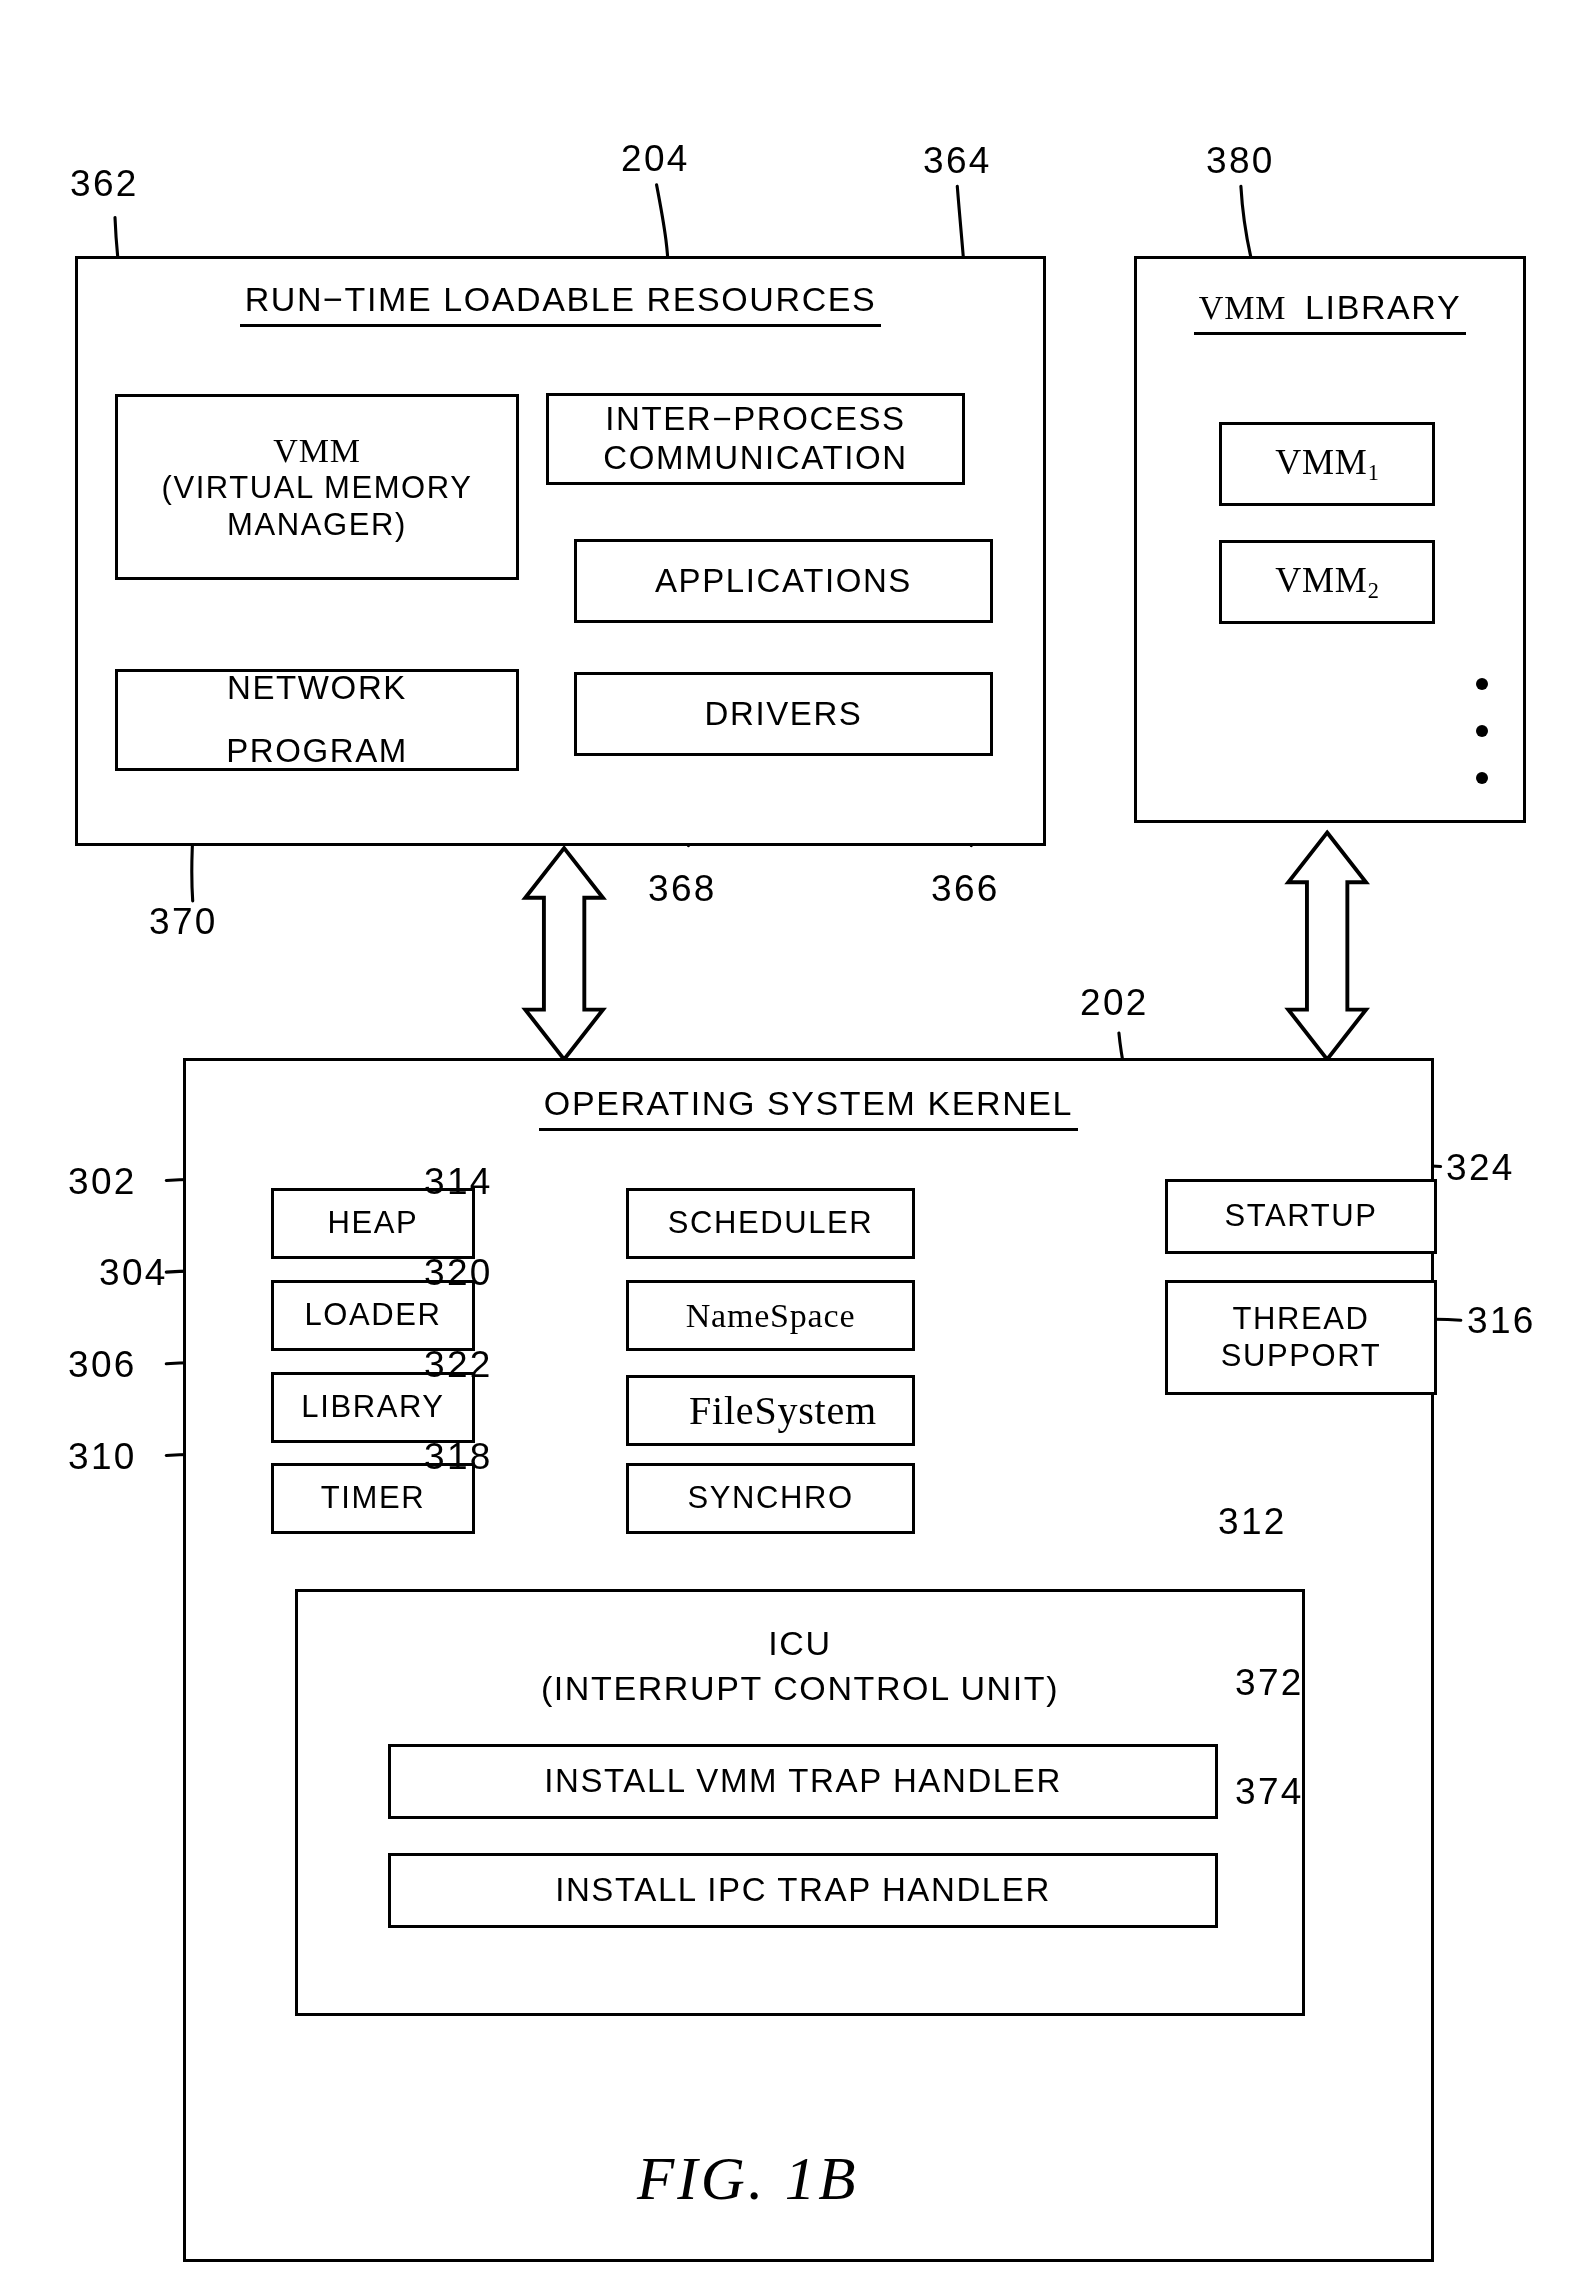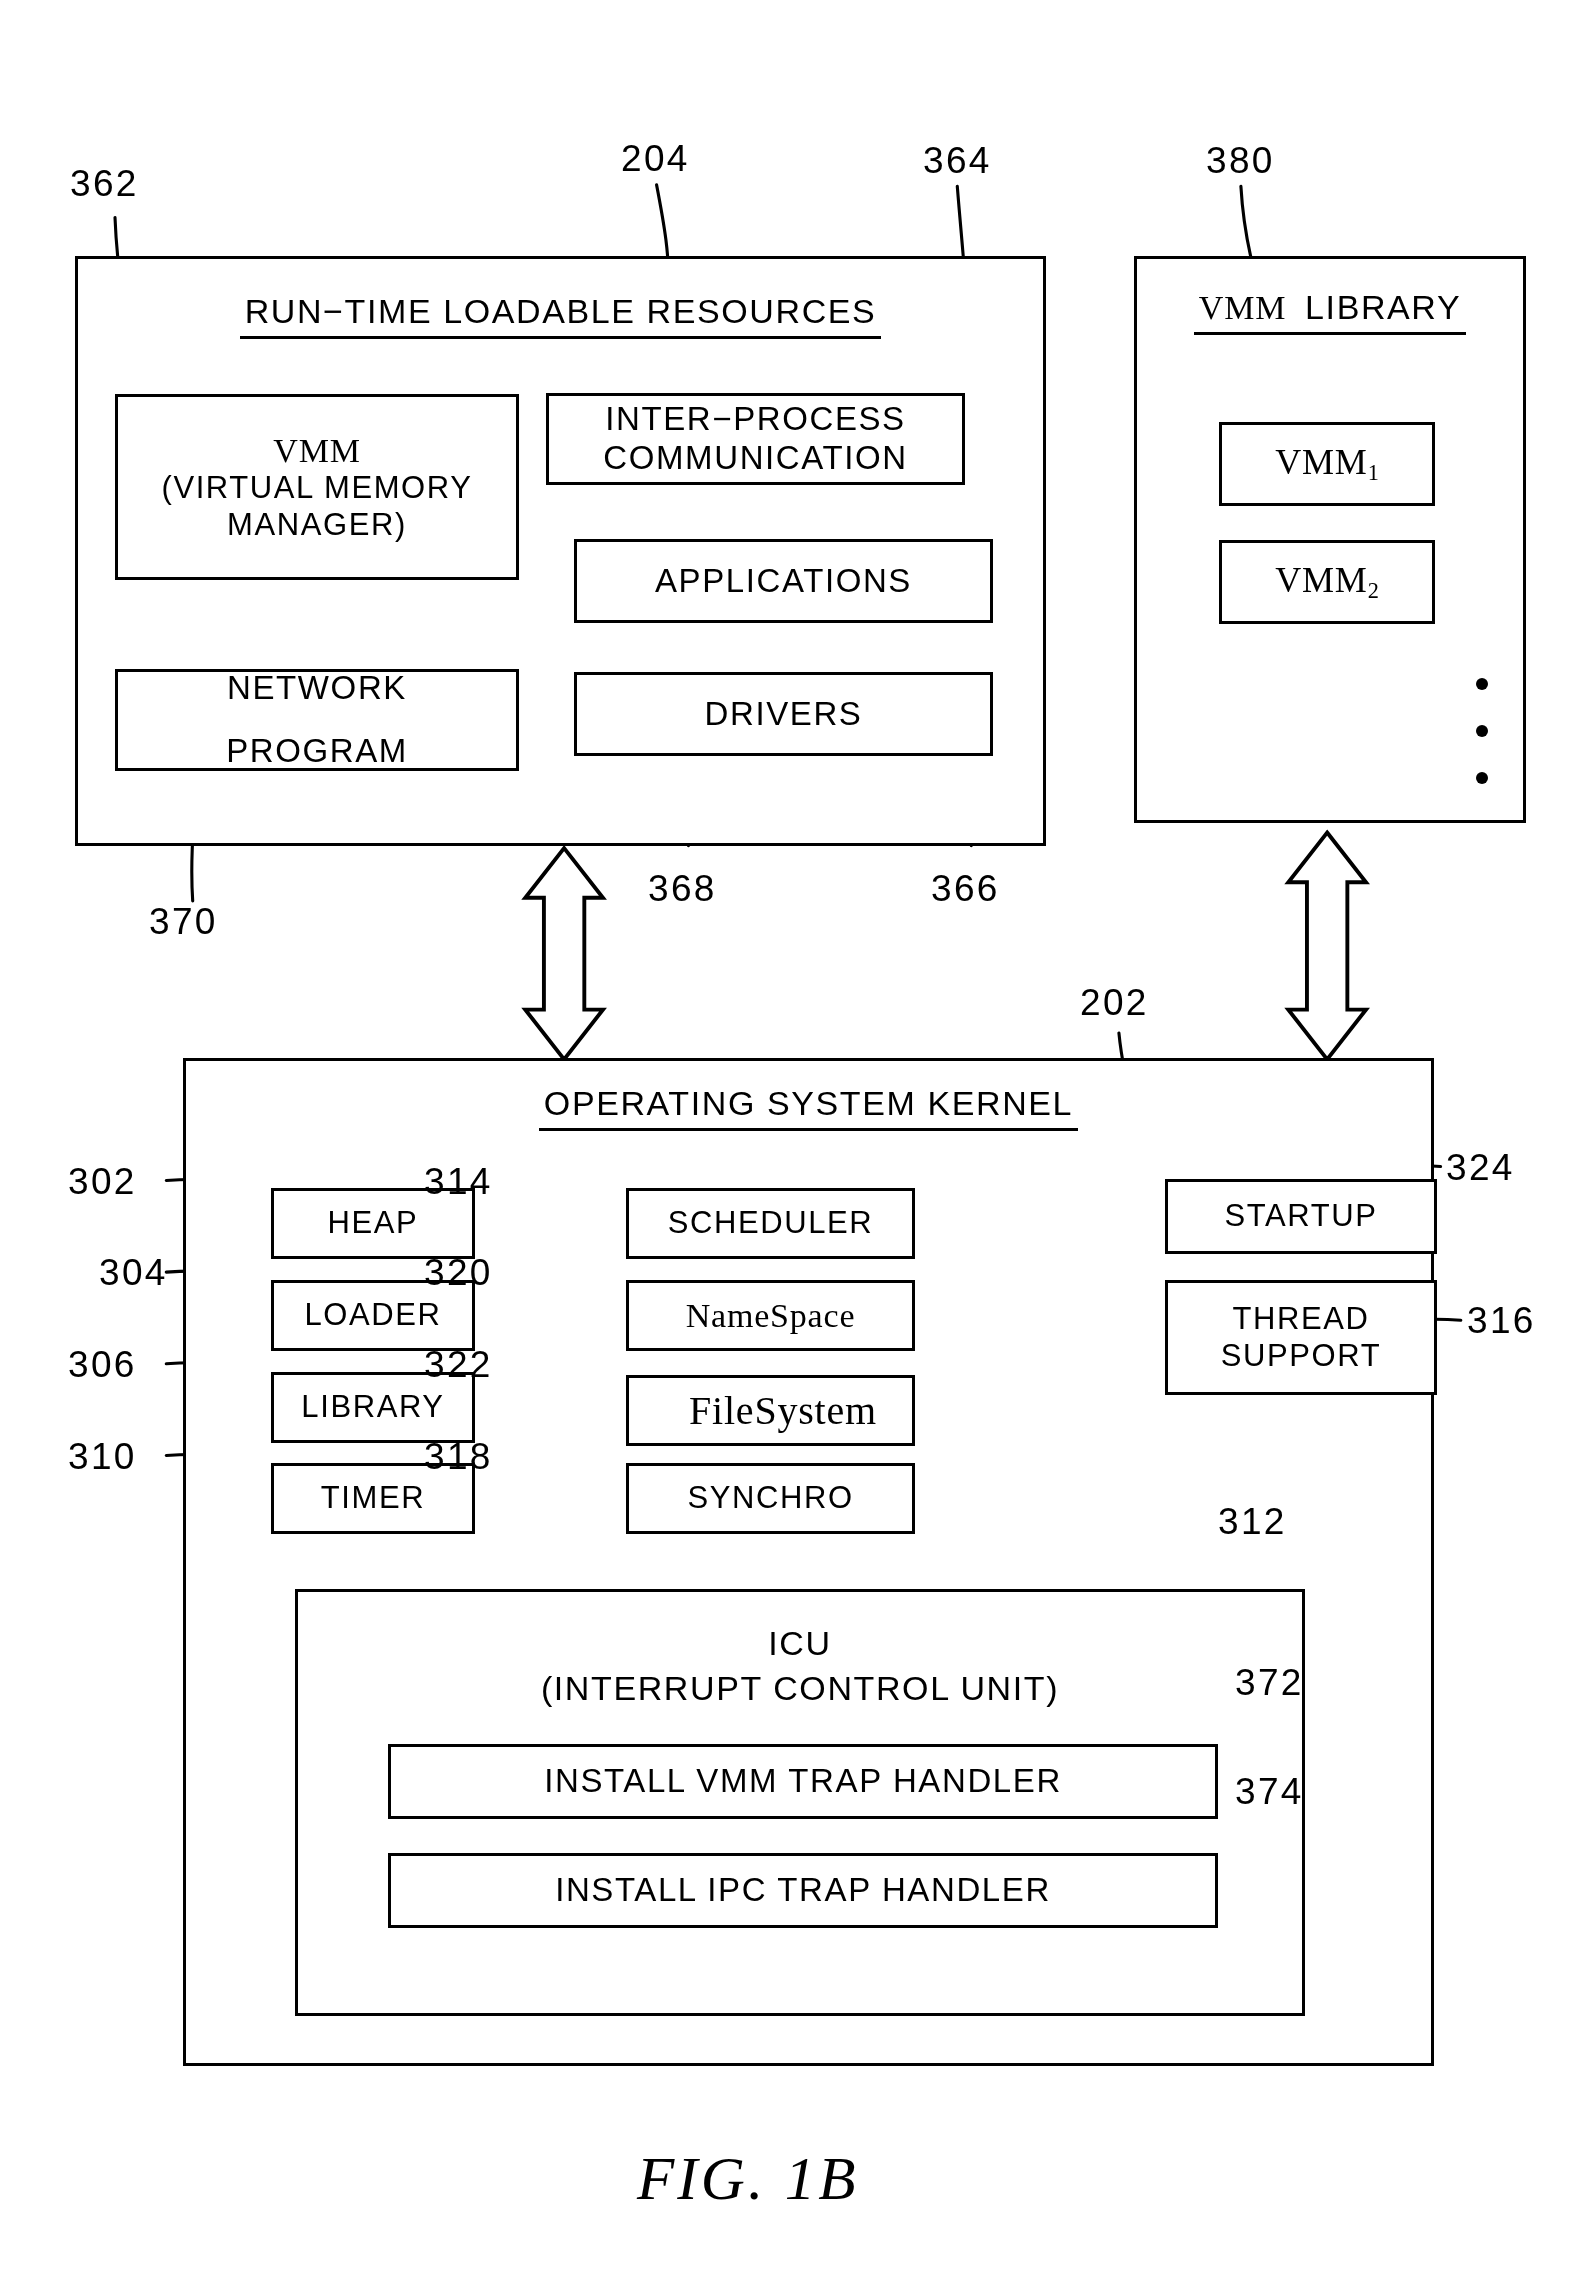--- a/index.html
+++ b/index.html
@@ -150,21 +150,21 @@
     </g>
 
     <g fill="#fff" stroke="#000" stroke-width="5">
       <path d="M1708,1072 L1758,1136 L1734,1136 L1734,1300 L1758,1300 L1708,1364
                L1658,1300 L1682,1300 L1682,1136 L1658,1136 Z"></path>
     </g>
   </svg>
 
   <div class="abs panel" style="left:75px; top:256px; width:971px; height:590px;">
 
-    <div class="panel-title sans" style="top:32px;">
+    <div class="panel-title sans" style="top:20px;">
       <span class="ul">RUN−TIME LOADABLE RESOURCES</span>
     </div>
 
     <div class="abs inner-box" style="left:37px; top:135px; width:404px; height:186px; flex-direction:column;">
       <div class="serif" style="font-size:34px;">VMM</div>
       <div class="sans" style="font-size:31px;">(VIRTUAL  MEMORY</div>
       <div class="sans" style="font-size:31px;">MANAGER)</div>
     </div>
 
     <div class="abs inner-box" style="left:468px; top:134px; width:419px; height:92px; flex-direction:column;">
@@ -200,21 +200,21 @@
 
     <div class="abs inner-box serif" style="left:82px; top:281px; width:216px; height:84px; font-size:36px;">
       <span><span>VMM</span><span class="sub">2</span></span>
     </div>
 
     <div class="dot" style="left:339px; top:419px;"></div>
     <div class="dot" style="left:339px; top:466px;"></div>
     <div class="dot" style="left:339px; top:513px;"></div>
   </div>
 
-  <div class="abs panel" style="left:183px; top:1058px; width:1251px; height:1008px;">
+  <div class="abs panel" style="left:183px; top:1058px; width:1251px; height:1204px;">
 
     <div class="panel-title sans" style="top:22px;">
       <span class="ul">OPERATING  SYSTEM  KERNEL</span>
     </div>
 
     <div class="abs inner-box sans" style="left:85px; top:127px; width:204px; height:71px; font-size:31px;">
       <span>HEAP</span>
     </div>
     <div class="abs inner-box sans" style="left:85px; top:219px; width:204px; height:71px; font-size:31px;">
       <span>LOADER</span>

